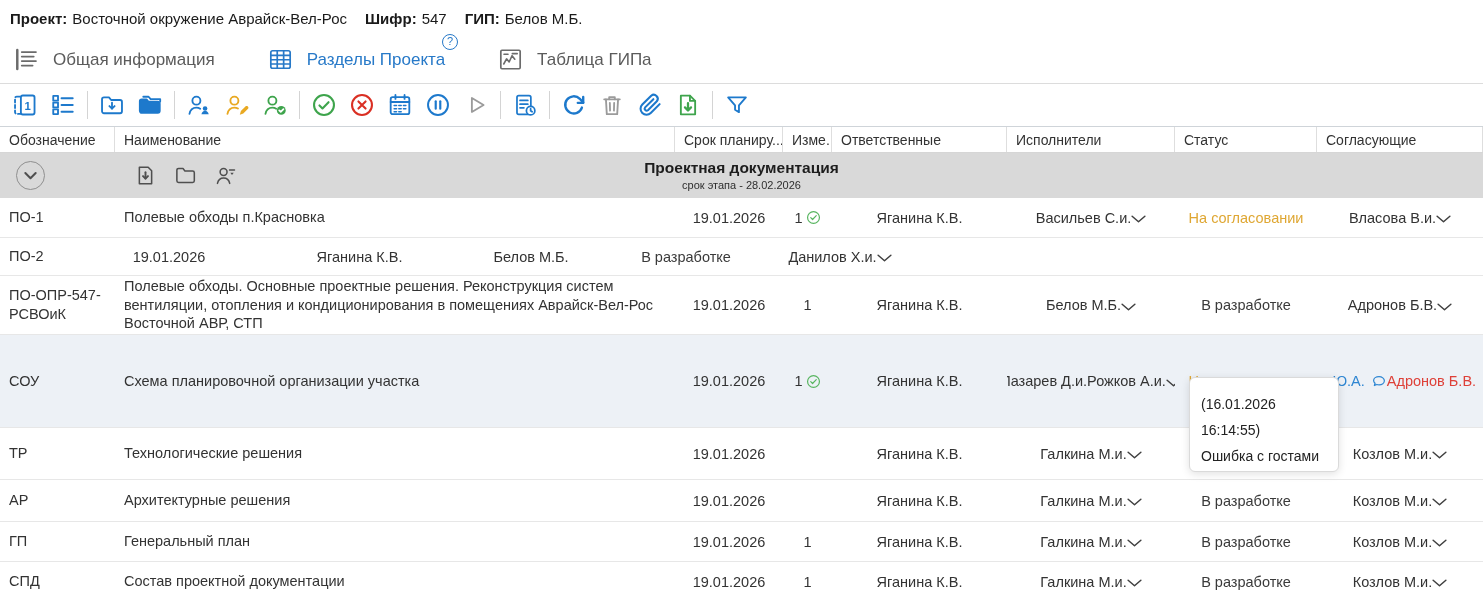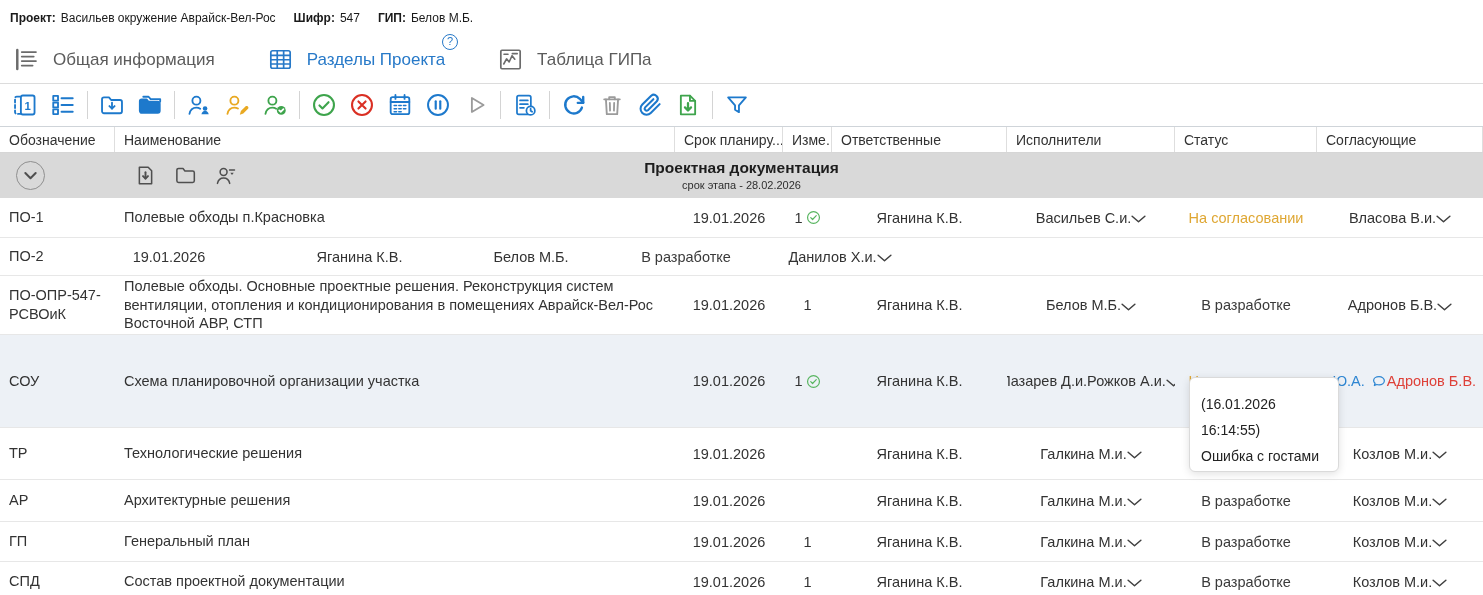--- a/index.html
+++ b/index.html
@@ -1,21 +1,21 @@
 <!DOCTYPE html>
 <html><head>
 <meta charset="utf-8">
 <style>
   * { margin:0; padding:0; box-sizing:border-box; }
   html,body { width:1483px; height:595px; }
   body { font-family:"Liberation Sans", sans-serif; background:#fff; overflow:hidden; }
   .app { position:relative; width:1483px; height:595px; background:#fff; overflow:hidden; }
 
   
-  .topbar { height:36px; display:flex; align-items:center; padding-left:10px; font-size:12px; color:#1a1a1a; white-space:nowrap; }
+  .topbar { height:36px; display:flex; align-items:center; padding-left:10px; font-size:15px; color:#1a1a1a; white-space:nowrap; }
   .topbar .lbl { font-weight:bold; margin-right:5px; }
   .topbar .val { margin-right:18px; }
 
   
   .tabsbar { height:48px; display:flex; align-items:center; padding-left:13px; border-bottom:1px solid #dcdcdc; gap:52px; }
   .tab { position:relative; display:flex; align-items:center; gap:13px; font-size:17px; color:#5b5b5b; cursor:pointer; }
   .tab.active { color:#2779c8; }
   .badge { position:absolute; top:-12px; right:-13px; width:16px; height:16px; border:1.4px solid #2779c8; border-radius:50%; color:#2779c8; font-size:11px; line-height:13px; text-align:center; background:#fff; }
 
   
@@ -67,21 +67,21 @@
   .i27 { width:27px; height:27px; }
   .gray-ic { color:#6b6b6b; } .blue-ic { color:#2779c8; }
 </style>
 </head>
 <body>
 
 <div class="app">
 
   <div class="topbar">
     <span class="lbl">Проект:</span>
-    <span class="val">Васильев окружение Аврайск-Вел-Рос</span>
+    <span class="val">Восточной окружение Аврайск-Вел-Рос</span>
     <span class="lbl">Шифр:</span>
     <span class="val">547</span>
     <span class="lbl">ГИП:</span>
     <span class="val">Белов М.Б.</span>
   </div>
 
   <div class="tabsbar">
     <div class="tab">
       <span class="icon i27 gray-ic">
           <svg viewBox="0 0 24 24" fill="none" stroke="currentColor" stroke-width="1.6" stroke-linecap="round" stroke-linejoin="round">

